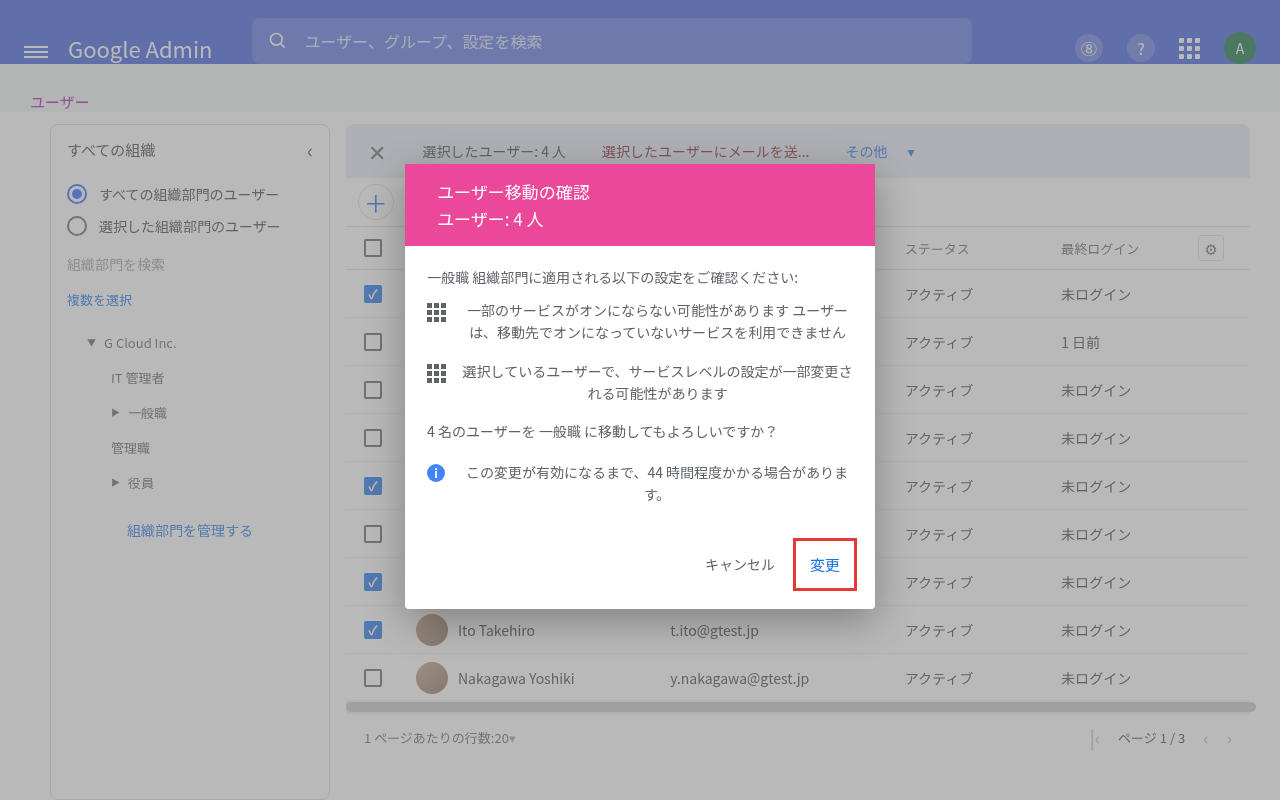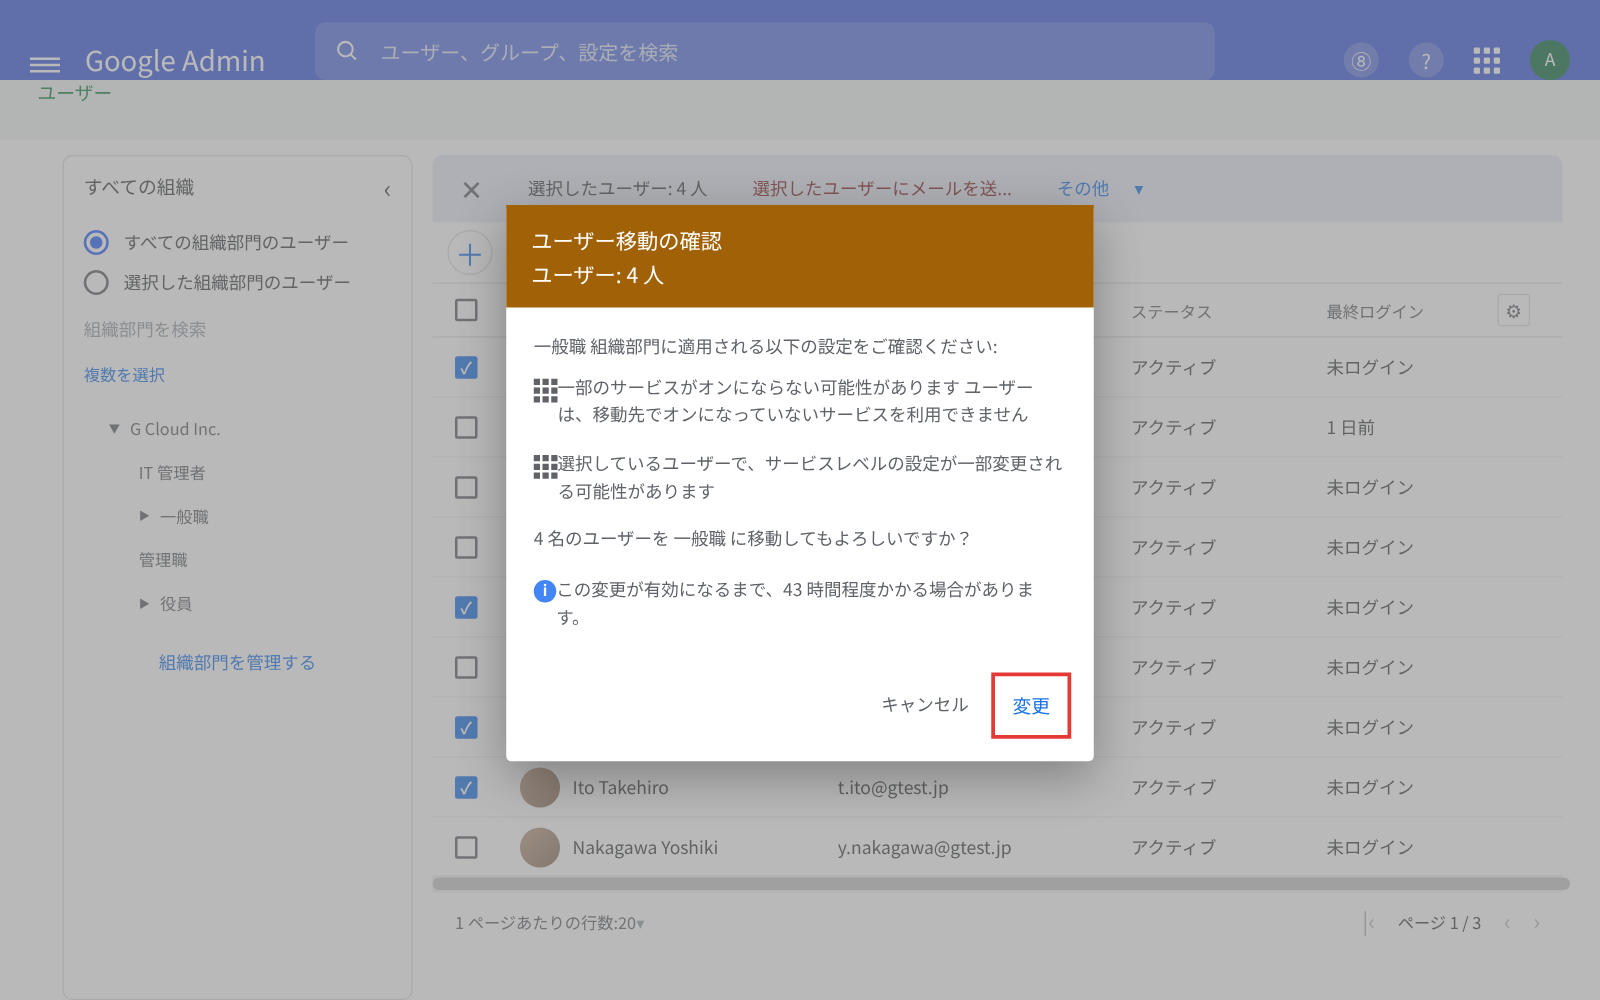--- a/index.html
+++ b/index.html
@@ -14,21 +14,21 @@
 .search-box svg { margin-right: 16px; }
 .search-box input { background: transparent; border: none; color: #fff; font-size: 16px; flex:1; outline:none;}
 .search-box input::placeholder { color: rgba(255,255,255,0.8); }
 .header-actions { margin-left: auto; display: flex; align-items: center; gap: 24px; }
 .header-icon { width: 28px; height: 28px; background: rgba(255,255,255,0.2); border-radius: 50%; display:flex; align-items:center; justify-content:center;}
 .apps-dots { display:grid; grid-template-columns:repeat(3,5px); grid-template-rows:repeat(3,5px); gap:3px;}
 .apps-dots span { background:#fff; border-radius:1px;}
 .avatar-badge { width:32px; height:32px; border-radius:50%; background:#0f7040; color:#fff; display:flex; align-items:center; justify-content:center; font-size:14px;}
 
 
-.subheader { height: 48px; background: #f1f3f4; display:flex; align-items:flex-start; padding:0 30px; font-size:15px; color:#15803d;}
+.subheader { height: 48px; background: #f1f3f4; display:flex; align-items:flex-end; padding:0 30px; font-size:15px; color:#a21caf;}
 
 
 .layout { display:flex; height: calc(800px - 64px - 48px); padding: 12px 30px 0 50px; gap:16px;}
 
 
 .sidebar { width: 280px; background:#fff; border:1px solid #dadce0; border-radius:8px; padding:10px 0;}
 .sidebar-header { display:flex; align-items:center; justify-content:space-between; padding:0 16px 14px; font-size:15px; color:#3c4043;}
 .chev-left { font-size:20px;}
 .radio-item { display:flex; align-items:center; gap:12px; padding:6px 16px; font-size:14px; color:#3c4043;}
 .radio { width:20px; height:20px; border:2px solid #5f6368; border-radius:50%; display:flex; align-items:center; justify-content:center;}
@@ -70,23 +70,23 @@
 .scroll-track::after { content:''; position:absolute; left:0; top:2px; width:910px; height:10px; background:#c7c7c7; border-radius:5px;}
 
 .pagination { display:flex; align-items:center; padding:10px 18px; font-size:13px; color:#5f6368;}
 .pagination .rows { display:flex; align-items:center; }
 .pagination .nav { margin-left:auto; display:flex; align-items:center; gap:18px;}
 .nav-btn { color:#b5b7ba; font-size:18px;}
 
 
 .overlay { position:absolute; inset:0; background:rgba(128,128,128,0.55); display:flex; align-items:flex-start; justify-content:center;}
 .dialog { width:470px; background:#fff; border-radius:4px; margin-top:164px; box-shadow:0 12px 40px rgba(0,0,0,0.3);}
-.dialog-header { background:#a16207; color:#fff; padding:14px 20px; font-size:17px; line-height:1.6;}
+.dialog-header { background:#ec4899; color:#fff; padding:14px 32px; font-size:17px; line-height:1.6;}
 .dialog-body { padding:20px 22px 6px; font-size:14px; color:#5f6368; line-height:1.6;}
-.dialog-section { display:flex; margin:10px 0 16px;}
+.dialog-section { display:flex; gap:16px; margin:10px 0 16px;text-align:center;}
 .dots4 { display:grid; grid-template-columns:repeat(3,5px); grid-template-rows:repeat(3,5px); gap:2px; margin-top:4px;}
 .dots4 span { background:#5f6368;}
 .info-icon { width:18px; height:18px; border-radius:50%; background:#4285f4; color:#fff; font-size:12px; display:flex; align-items:center; justify-content:center; font-weight:bold; flex-shrink:0; margin-top:3px;}
 .dialog-actions { display:flex; justify-content:flex-end; padding:10px 18px 18px; gap:18px; align-items:center;}
 .btn-cancel { color:#5f6368; font-size:14px; cursor:pointer;}
 .btn-change { color:#1a73e8; font-size:15px; padding:13px 14px; border:3px solid #e53935; font-weight:400; cursor:pointer;}
 </style>
 </head>
 <body>
 
@@ -359,21 +359,21 @@
             <span></span>
             <span></span>
             <span></span>
             <span></span>
           </div>
         <div>選択しているユーザーで、サービスレベルの設定が一部変更される可能性があります</div>
       </div>
       <div style="margin:8px 0 18px;">4 名のユーザーを 一般職 に移動してもよろしいですか？</div>
       <div class="dialog-section">
         <div class="info-icon">i</div>
-        <div>この変更が有効になるまで、43 時間程度かかる場合があります。</div>
+        <div>この変更が有効になるまで、44 時間程度かかる場合があります。</div>
       </div>
     </div>
     <div class="dialog-actions">
       <span class="btn-cancel">キャンセル</span>
       <span class="btn-change">変更</span>
     </div>
   </div>
 </div>
 
 </body></html>

